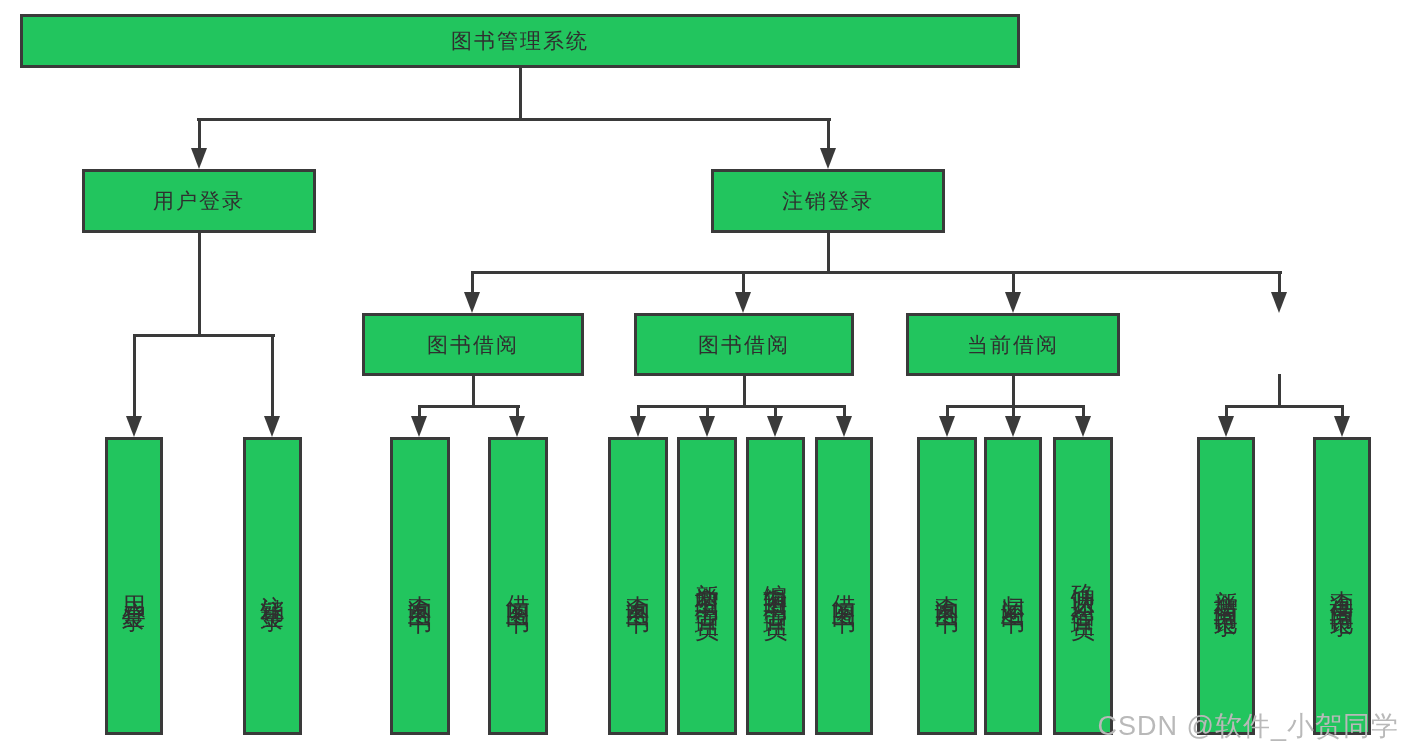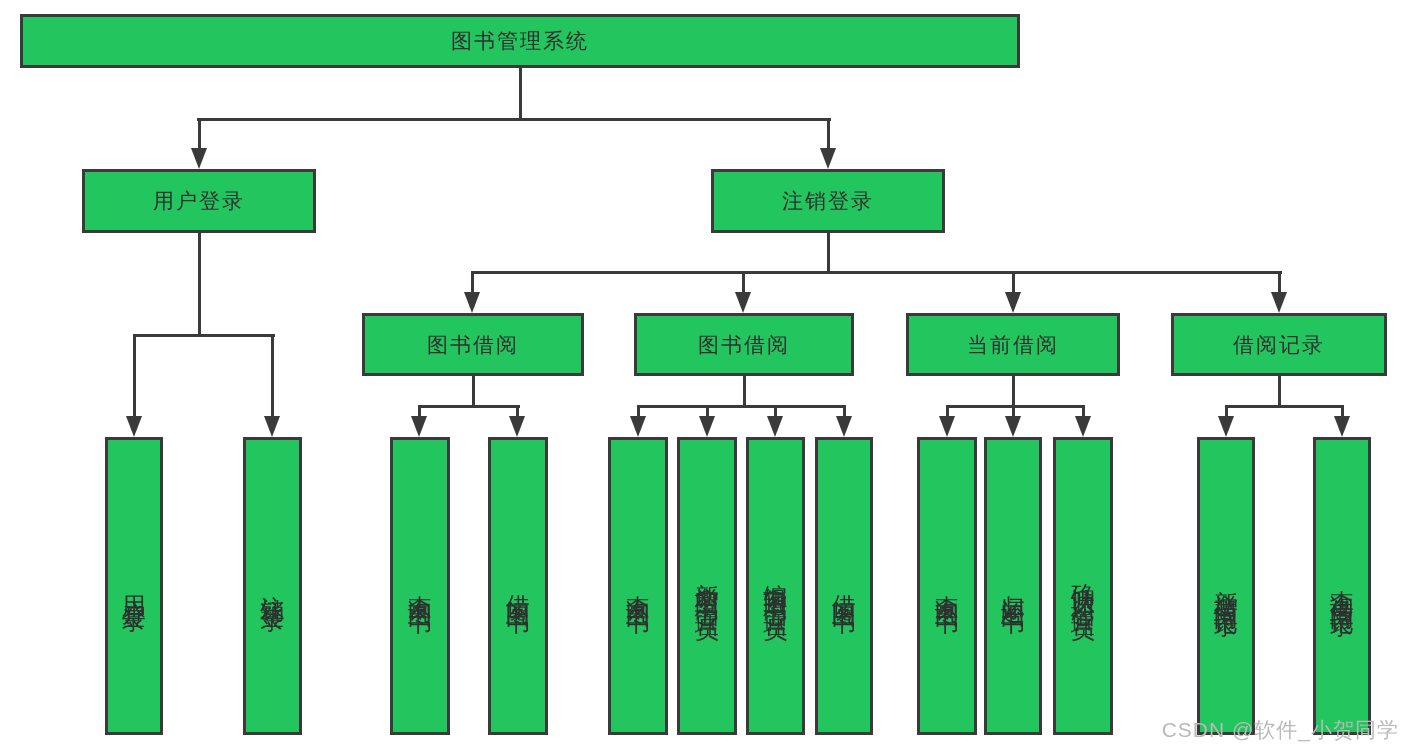--- a/index.html
+++ b/index.html
@@ -23,21 +23,21 @@
     writing-mode:vertical-rl;text-orientation:mixed;
     font-size:24px;letter-spacing:5px;line-height:1.15;white-space:nowrap;
   }
   .line{position:absolute;background:var(--line);}
   .ah{
     position:absolute;width:0;height:0;
     border-left:8px solid transparent;border-right:8px solid transparent;
     border-top:21px solid var(--line);
   }
   .watermark{
-    position:absolute;right:6px;bottom:3px;font-size:21px;
+    position:absolute;right:6px;bottom:3px;font-size:27px;
     color:var(--watermark);letter-spacing:1px;white-space:nowrap;
   }
 </style>
 </head>
 <body>
 
 <div id="canvas">
 
   <div class="box hbox" style="left:20px;top:14px;width:1000px;height:54px;">图书管理系统</div>
 
@@ -65,21 +65,20 @@
   <div class="line" style="left:742px;top:271px;width:3px;height:22px;"></div>
   <div class="ah" style="left:735px;top:292px;"></div>
   <div class="line" style="left:1012px;top:271px;width:3px;height:22px;"></div>
   <div class="ah" style="left:1005px;top:292px;"></div>
   <div class="line" style="left:1278px;top:271px;width:3px;height:22px;"></div>
   <div class="ah" style="left:1271px;top:292px;"></div>
 
   <div class="box hbox" style="left:362px;top:313px;width:222px;height:63px;">图书借阅</div>
   <div class="box hbox" style="left:634px;top:313px;width:220px;height:63px;">图书借阅</div>
   <div class="box hbox" style="left:906px;top:313px;width:214px;height:63px;">当前借阅</div>
-  <div class="box hbox" style="left:1171px;top:313px;width:216px;height:63px;">借阅记录</div>
 
   <div class="line" style="left:472px;top:374px;width:3px;height:33px;"></div>
   <div class="line" style="left:418px;top:405px;width:102px;height:3px;"></div>
   <div class="line" style="left:418px;top:405px;width:3px;height:11px;"></div>
   <div class="ah" style="left:411px;top:416px;"></div>
   <div class="line" style="left:516px;top:405px;width:3px;height:11px;"></div>
   <div class="ah" style="left:509px;top:416px;"></div>
 
   <div class="line" style="left:743px;top:374px;width:3px;height:33px;"></div>
   <div class="line" style="left:637px;top:405px;width:209px;height:3px;"></div>

